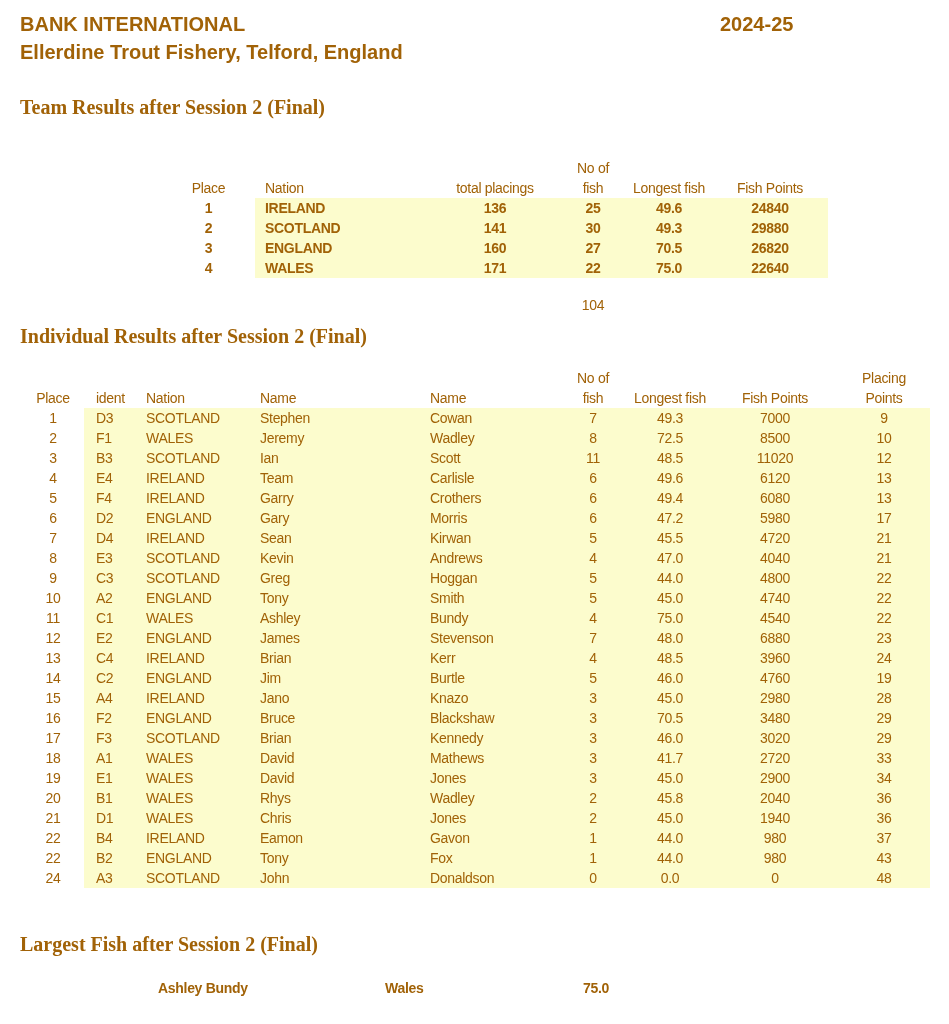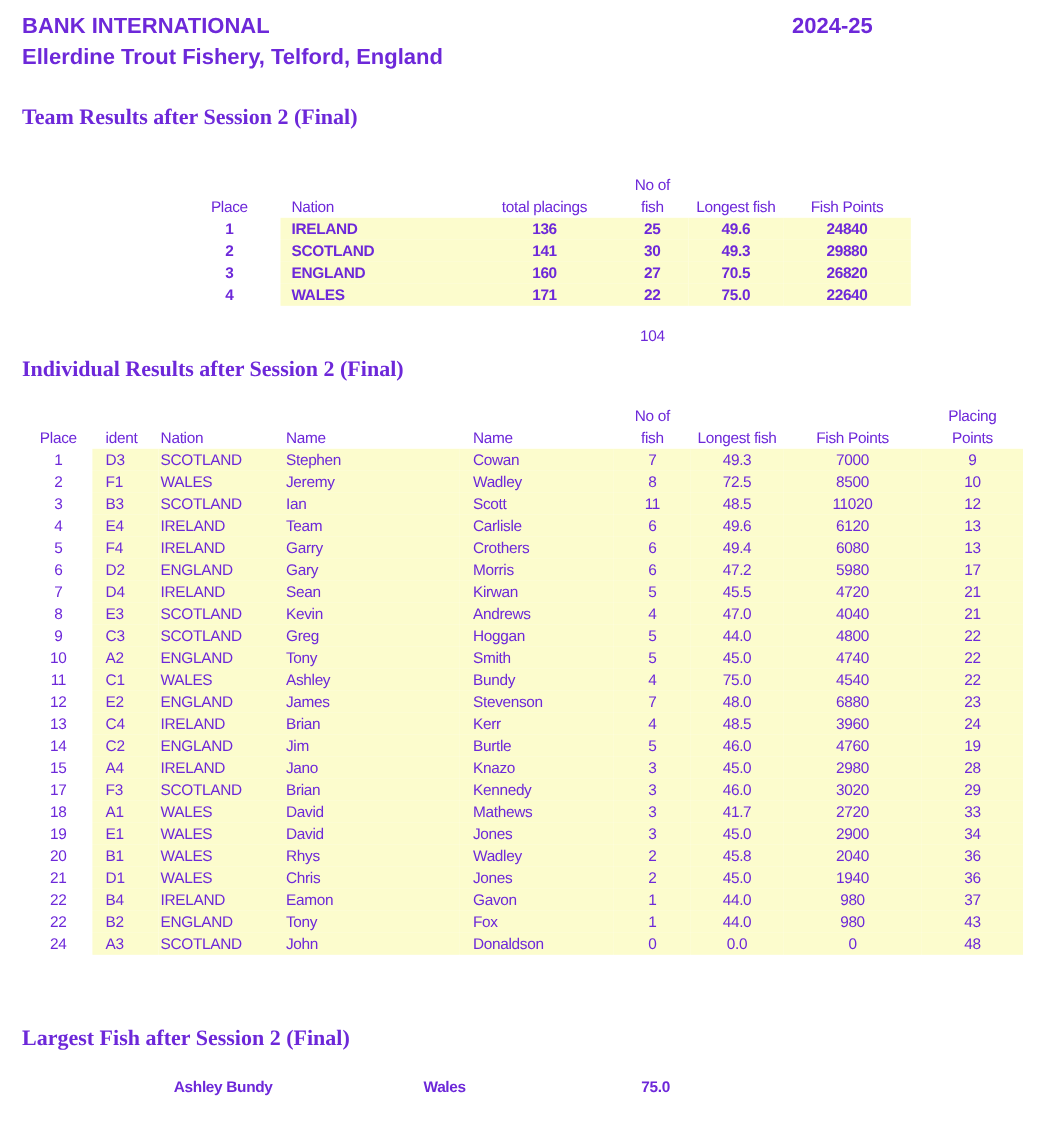--- a/index.html
+++ b/index.html
@@ -3,21 +3,21 @@
 <meta charset="utf-8">
 <style>
   :root { --highlight: #FCFCCD; }
   * { box-sizing: border-box; }
   body { margin: 0; background: #ffffff; }
   .page {
     position: relative;
     width: 949px;
     height: 1024px;
     background: #ffffff;
-    color: #6d28d9;
+    color: #a16207;
     font-family: "Liberation Sans", sans-serif;
     overflow: hidden;
   }
   .doc-title   { position: absolute; left: 20px;  top: 13px;  font-size: 20px; font-weight: bold; }
   .season      { position: absolute; left: 720px; top: 13px;  font-size: 20px; font-weight: bold; }
   .venue       { position: absolute; left: 20px;  top: 41px;  font-size: 20px; font-weight: bold; }
   .section-title { position: absolute; left: 20px; font-size: 20px; font-weight: bold; white-space: nowrap; font-family: Liberation Serif, serif; }
   .team-title       { top: 96px; }
   .individual-title { top: 325px; }
   .largest-title    { top: 933px; }
@@ -331,20 +331,31 @@
           <td class="col-ident">A4</td>
           <td class="col-nation">IRELAND</td>
           <td class="col-first_name">Jano</td>
           <td class="col-surname">Knazo</td>
           <td class="col-fish">3</td>
           <td class="col-longest_fish">45.0</td>
           <td class="col-fish_points">2980</td>
           <td class="col-placing_points">28</td>
         </tr>
         <tr>
+          <td class="col-place">16</td>
+          <td class="col-ident">F2</td>
+          <td class="col-nation">ENGLAND</td>
+          <td class="col-first_name">Bruce</td>
+          <td class="col-surname">Blackshaw</td>
+          <td class="col-fish">3</td>
+          <td class="col-longest_fish">70.5</td>
+          <td class="col-fish_points">3480</td>
+          <td class="col-placing_points">29</td>
+        </tr>
+        <tr>
           <td class="col-place">17</td>
           <td class="col-ident">F3</td>
           <td class="col-nation">SCOTLAND</td>
           <td class="col-first_name">Brian</td>
           <td class="col-surname">Kennedy</td>
           <td class="col-fish">3</td>
           <td class="col-longest_fish">46.0</td>
           <td class="col-fish_points">3020</td>
           <td class="col-placing_points">29</td>
         </tr>

